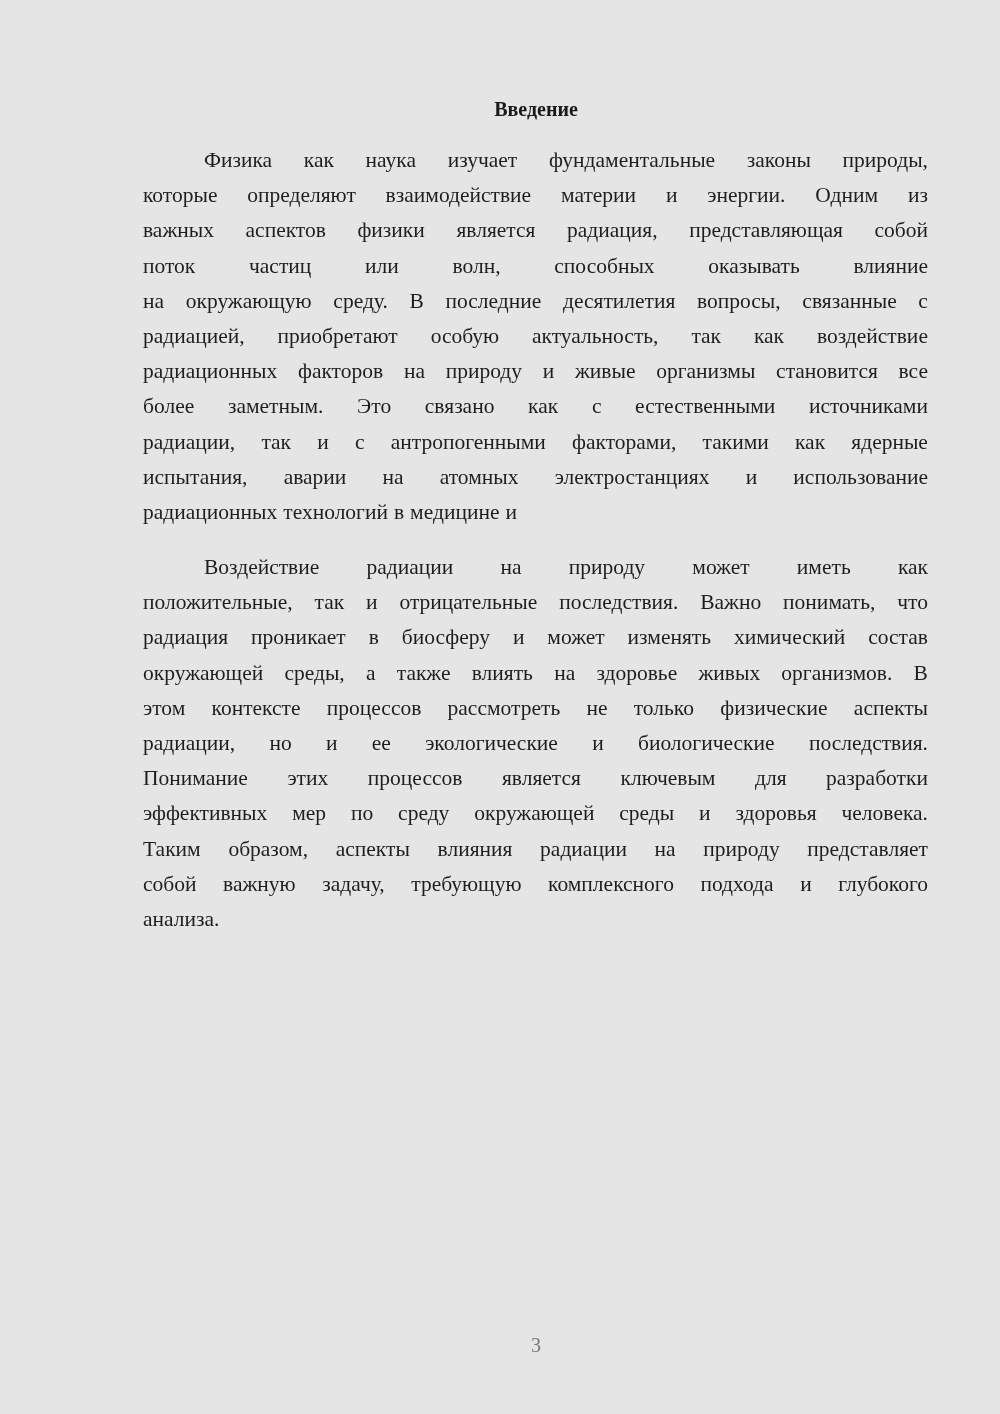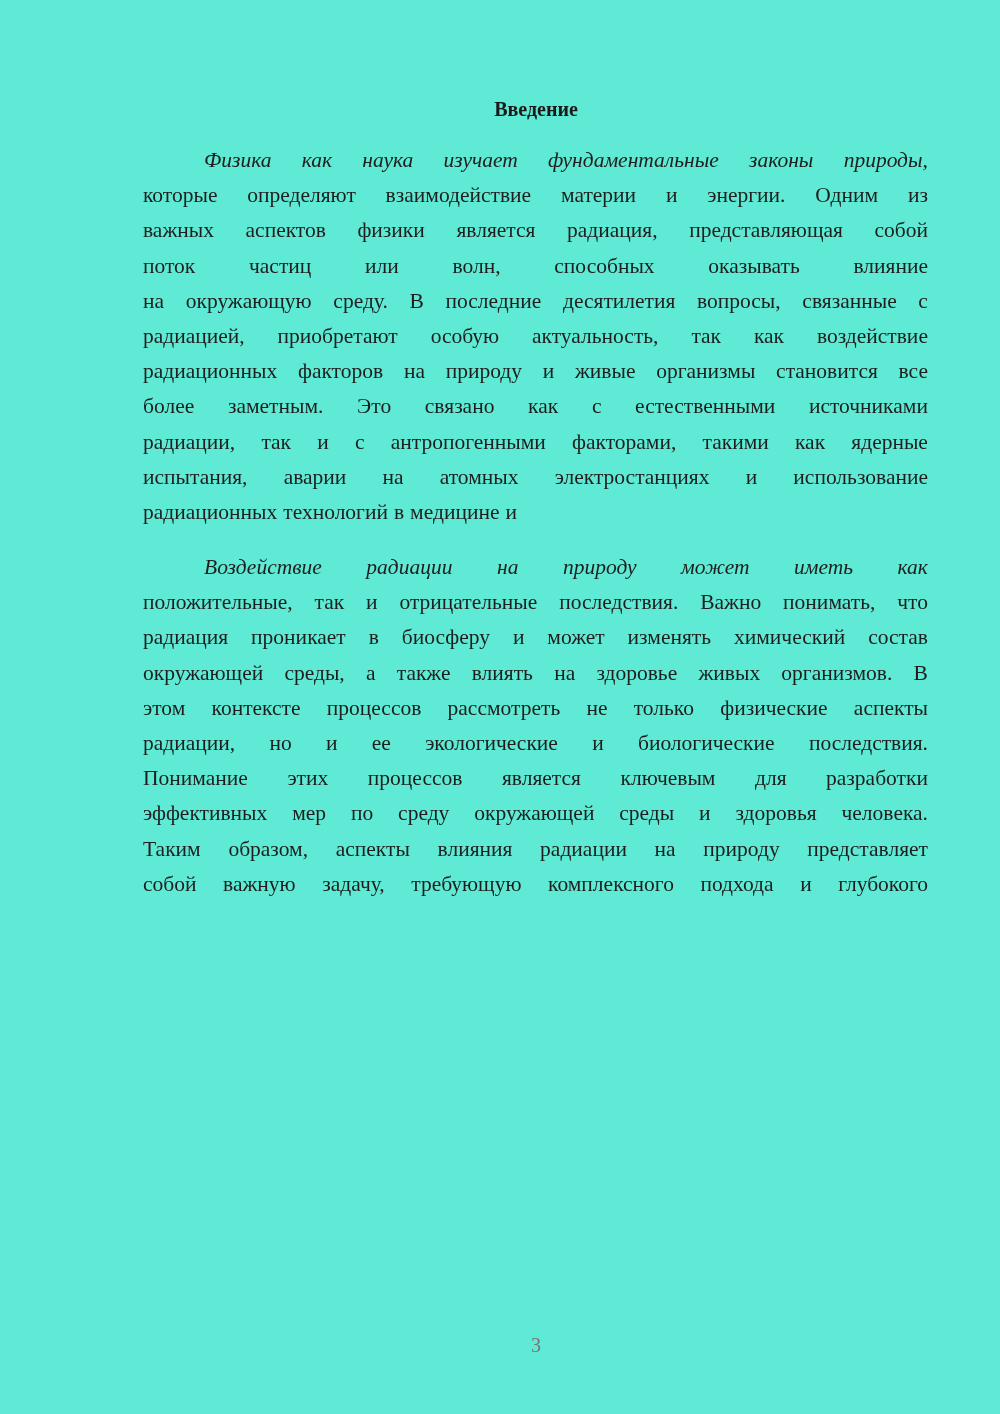--- a/index.html
+++ b/index.html
@@ -1,26 +1,26 @@
 <!DOCTYPE html>
 <html><head>
   <meta charset="utf-8">
   <style>
     html, body { margin: 0; padding: 0; background: #ffffff; }
     body { width: 1000px; height: 1414px; position: relative; overflow: hidden; }
-    .page { position: absolute; left: 0; top: 0; width: 1000px; height: 1414px; background: #5eead4; }
+    .page { position: absolute; left: 0; top: 0; width: 1000px; height: 1414px; background: #e5e5e5; }
     .title {
       position: absolute; top: 98px; left: 0; width: 1000px; text-align: center;
       font-family: "Liberation Serif", serif; font-weight: bold; font-size: 20px; color: #1a1a1a;
       padding-left: 72px; box-sizing: border-box;
     }
     .para { position: absolute; left: 143px; width: 785px; font-family: "Liberation Serif", serif; font-size: 21.5px; color: #1e1e1e; }
     .line { height: 35.2px; line-height: 35.2px; text-align: justify; text-align-last: justify; white-space: nowrap; overflow: visible; }
     .line.last { text-align-last: left; }
-    .line.indent { padding-left: 61px; font-style: italic; }
+    .line.indent { padding-left: 61px; }
     .p1 { top: 143px; }
     .p2 { top: 550px; }
     .pagenum {
       position: absolute; top: 1334px; left: 0; width: 1000px; text-align: center;
       font-family: "Liberation Serif", serif; font-size: 20px; color: #777; padding-left: 72px; box-sizing: border-box;
     }
     .jl { display: flex; justify-content: space-between; }
     .jl.last { justify-content: flex-start; gap: 6px; }
   </style>
 </head>
@@ -233,16 +233,19 @@
     <div class="line jl">
         <span>собой</span>
         <span>важную</span>
         <span>задачу,</span>
         <span>требующую</span>
         <span>комплексного</span>
         <span>подхода</span>
         <span>и</span>
         <span>глубокого</span>
       </div>
+    <div class="line jl last">
+        <span>анализа.</span>
+      </div>
   </div>
 
   <div class="pagenum">3</div>
 </div>
 
 </body></html>

